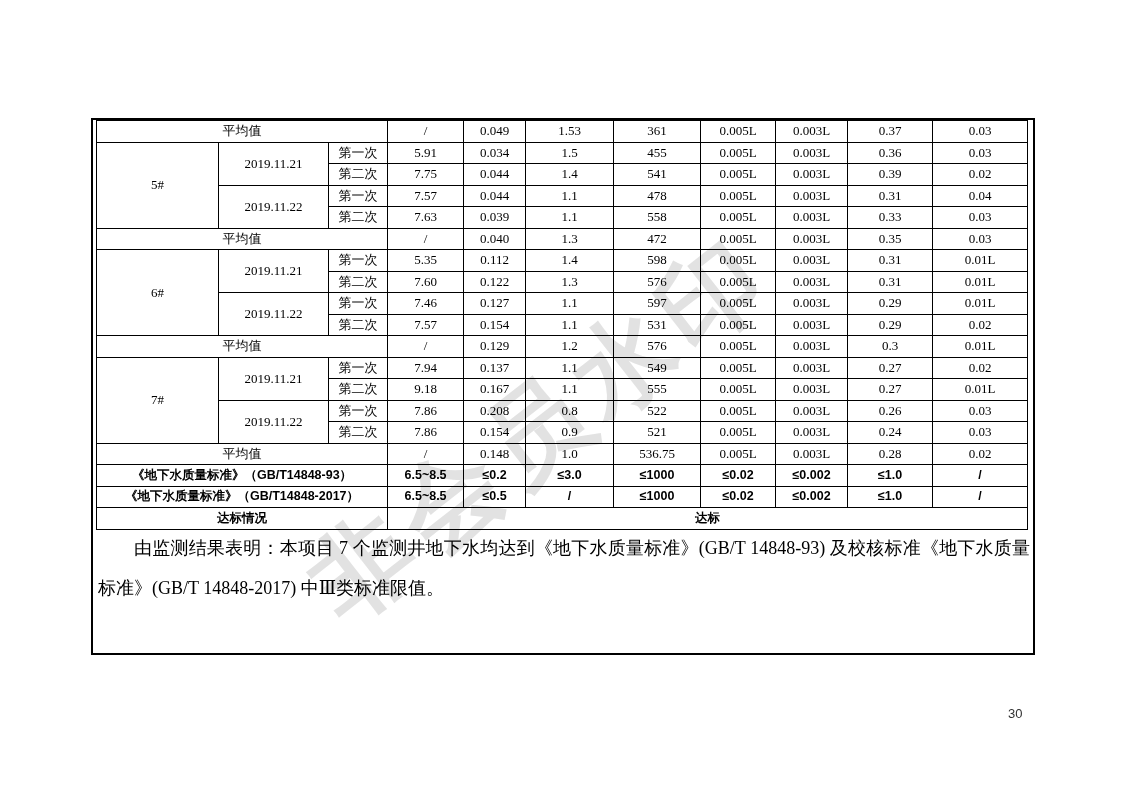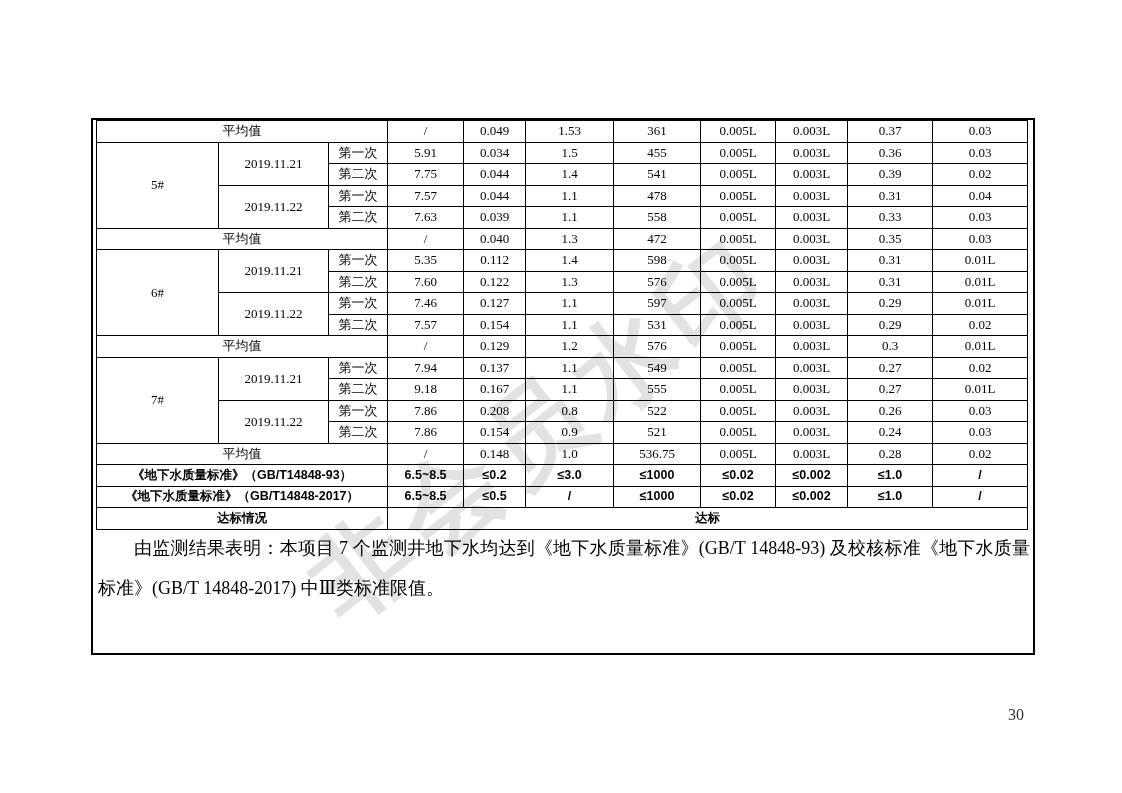--- a/index.html
+++ b/index.html
@@ -67,23 +67,23 @@
     margin:0;
     font-size:18px;
     line-height:40px;
     text-align:justify;
     text-indent:2em;
     z-index:2;
   }
   .page-number{
     position:absolute;
     left:1008px;top:706px;
-    font-size:16px;
+    font-size:13px;
     color:#323232;
-    font-family:Liberation Serif, serif;
+    font-family:Liberation Sans, sans-serif;
     z-index:2;
   }
 </style>
 </head>
 <body>
 
 <div class="page">
 
   <div class="watermark">非会员水印</div>
 

